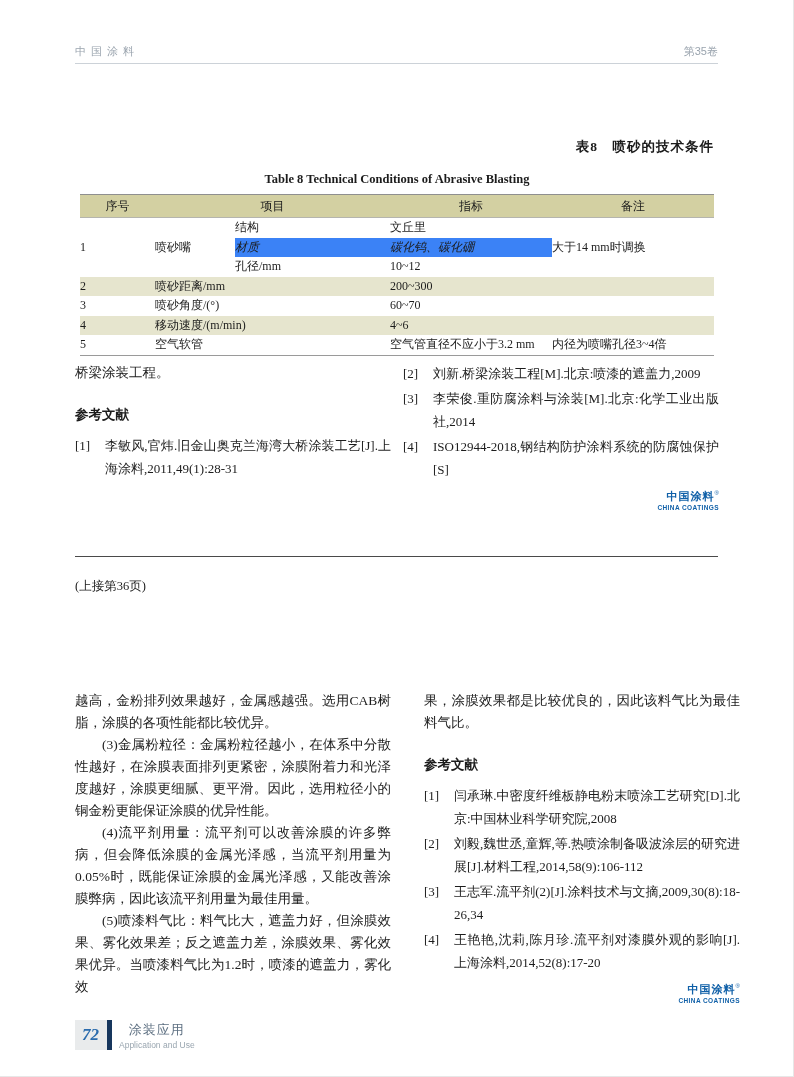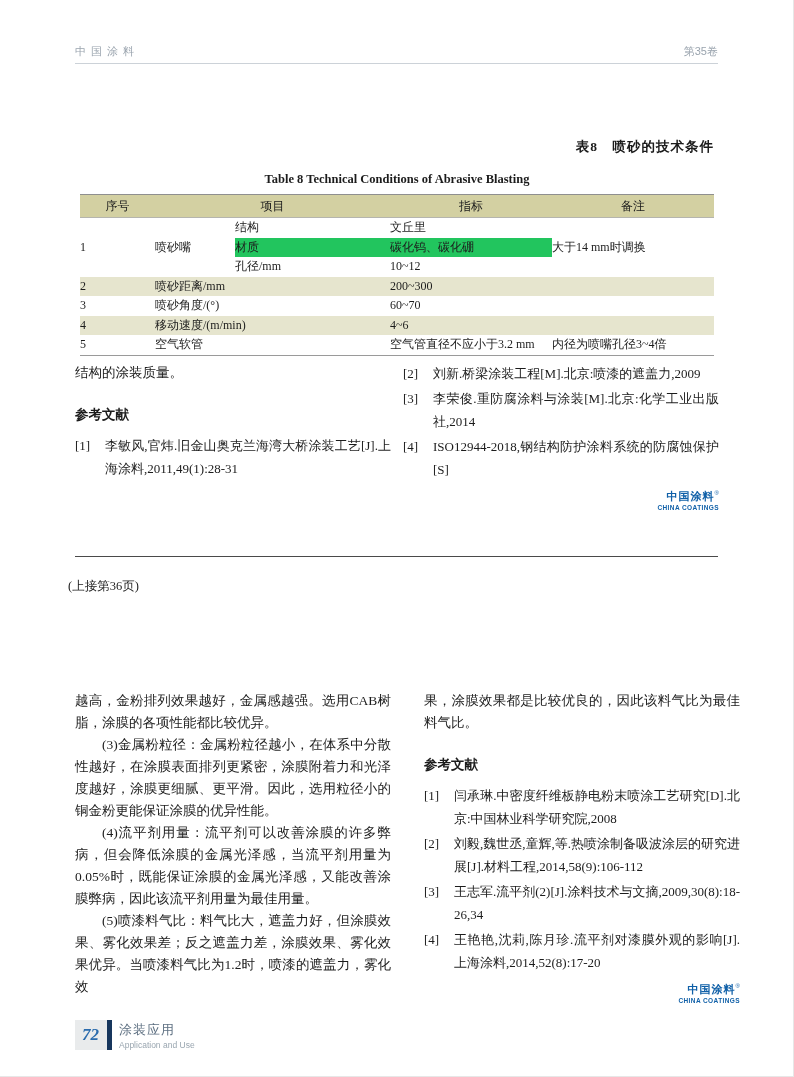--- a/index.html
+++ b/index.html
@@ -24,53 +24,53 @@
   .tbl-title-en{text-align:center;font-weight:bold;font-size:12.5px;margin-top:16px;}
   table.spec{
     width:100%;border-collapse:collapse;margin-top:7px;font-size:12px;
     border-top:1.5px solid #8f8f8f;border-bottom:1.5px solid #9a9a9a;
   }
   table.spec th,table.spec td{padding:0;height:19.5px;font-weight:normal;vertical-align:middle;}
   table.spec thead tr{background:#d3d0a2;border-bottom:1px solid #b5b5ae;}
   table.spec thead th{height:22px;}
   td.item{text-align:left;padding-left:20px;}
   tr.shaded{background:#e6e5ce;}
-  td.hl{background:#22c55e;}
+  td.hl{background:#3b82f6;font-style:italic;}
   
   .col{position:absolute;width:316px;font-size:13.5px;line-height:22px;text-align:justify;}
   #upper-left{top:362px;left:75px;}
   #upper-right{top:362px;left:403px;}
   .ref-head{text-align:left;font-weight:bold;margin:20px 0 8px 0;text-indent:0;}
   .ref{display:flex;font-size:13px;line-height:23px;margin-bottom:2px;}
   .ref .no{flex:none;width:30px;}
   .ref .txt{flex:1;text-align:justify;}
   .logo{margin-top:8px;text-align:right;color:#1060a8;font-family:"Liberation Sans","DejaVu Sans",sans-serif;line-height:1.1;}
   .logo .zh{font-weight:bold;font-size:11px;letter-spacing:1px;}
   .logo .reg{font-size:6px;vertical-align:super;}
   .logo .en{font-weight:bold;font-size:6.5px;letter-spacing:0.4px;}
   
   #divider{position:absolute;top:556px;left:75px;width:643px;border-top:1px solid #4a4a4a;}
-  #continuation{position:absolute;top:578px;left:68px;font-size:12.5px;}
+  #continuation{position:absolute;top:578px;left:75px;font-size:12.5px;}
   
   #lower-left{top:690px;left:75px;}
   #lower-right{top:690px;left:403px;margin-left:21px;}
   .col p{margin:0;text-indent:2em;}
   .col p.noindent{text-indent:0;}
   
   #footer{
     position:absolute;top:1020px;left:75px;display:flex;align-items:stretch;
     font-family:"Liberation Sans","DejaVu Sans",sans-serif;
   }
   .pagenum{
     background:#e9ebec;color:#2a6bad;font-family:"Liberation Serif",serif;
     font-style:italic;font-weight:bold;font-size:17px;
     display:flex;align-items:center;padding:0 8px 0 7px;height:30px;
   }
   .footer-bar{width:5px;height:30px;background:#17365d;margin-right:7px;}
-  .footer-text{display:flex;flex-direction:column;justify-content:center;}
+  .footer-text{display:flex;flex-direction:column;justify-content:center;align-items:center;}
   .sec-zh{font-size:13px;color:#5e7082;letter-spacing:1px;}
   .sec-en{font-size:8.5px;color:#9aa6b0;margin-top:1px;}
 </style>
 </head>
 <body>
 
 <div id="running-head">
   <span class="journal">中国涂料</span>
   <span class="volume">第35卷</span>
 </div>
@@ -132,21 +132,21 @@
         <td>5</td>
         <td colspan="2" class="item">空气软管</td>
         <td>空气管直径不应小于3.2 mm</td>
         <td>内径为喷嘴孔径3~4倍</td>
       </tr>
     </tbody>
   </table>
 </div>
 
 <div id="upper-left" class="col">
-  <p class="noindent">结构的涂装质量。</p>
+  <p class="noindent">桥梁涂装工程。</p>
   <div class="ref-head">参考文献</div>
   <div class="ref">
     <span class="no">[1]</span>
     <span class="txt">李敏风,官炜.旧金山奥克兰海湾大桥涂装工艺[J].上海涂料,2011,49(1):28-31</span>
   </div>
 </div>
 
 <div id="upper-right" class="col">
   <div class="ref">
     <span class="no">[2]</span>

